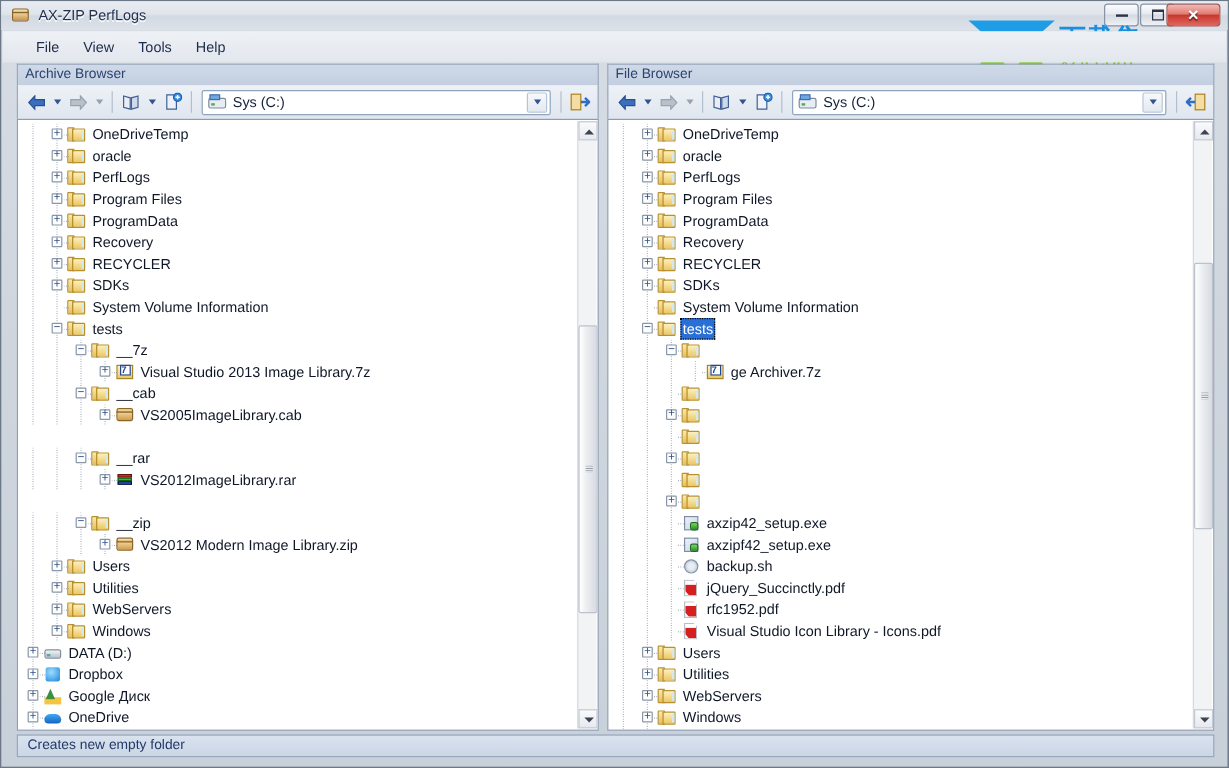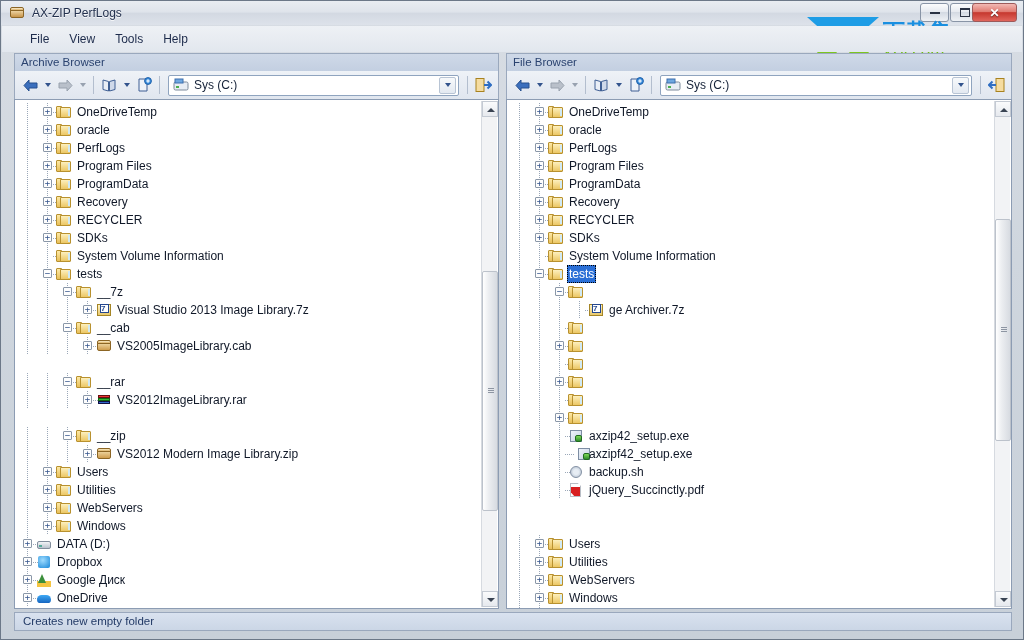--- a/index.html
+++ b/index.html
@@ -1002,21 +1002,21 @@
           <span class="guide" style="left:52px"></span>
           <span class="guide-h" style="left:58px;top:9px;width:9px"></span>
           <span style="position:absolute;left:61px;top:1px;width:16px;height:16px">
             <span class="ico exe">
               <span class="box"></span>
               <span class="dot"></span>
             </span>
           </span>
           <span class="lbl" style="position:absolute;left:80px;top:0">axzip42_setup.exe</span>
         </div>
-        <div class="row" style="position: absolute; left: 0px; top: 345px; right: 18px; text-align: center;">
+        <div class="row" style="position: absolute; left: 0px; top: 345px; right: 18px;">
           <span class="guide" style="left:12px"></span>
           <span class="guide" style="left:32px"></span>
           <span class="guide" style="left:52px"></span>
           <span class="guide-h" style="left:58px;top:9px;width:9px"></span>
           <span style="position:absolute;left:61px;top:1px;width:16px;height:16px">
             <span class="ico exe">
               <span class="box"></span>
               <span class="dot"></span>
             </span>
           </span>
@@ -1040,20 +1040,46 @@
           <span class="guide" style="left:52px"></span>
           <span class="guide-h" style="left:58px;top:9px;width:9px"></span>
           <span style="position:absolute;left:61px;top:1px;width:16px;height:16px">
             <span class="ico pdf">
               <span class="sheet fold"></span>
               <span class="pmark"></span>
             </span>
           </span>
           <span class="lbl" style="position:absolute;left:80px;top:0">jQuery_Succinctly.pdf</span>
         </div>
+        <div class="row" style="position: absolute; left: 0px; top: 399px; right: 18px;">
+          <span class="guide" style="left:12px"></span>
+          <span class="guide" style="left:32px"></span>
+          <span class="guide" style="left:52px"></span>
+          <span class="guide-h" style="left:58px;top:9px;width:9px"></span>
+          <span style="position:absolute;left:61px;top:1px;width:16px;height:16px">
+            <span class="ico pdf">
+              <span class="sheet fold"></span>
+              <span class="pmark"></span>
+            </span>
+          </span>
+          <span class="lbl" style="position:absolute;left:80px;top:0">rfc1952.pdf</span>
+        </div>
+        <div class="row" style="position: absolute; left: 0px; top: 417px; right: 18px;">
+          <span class="guide" style="left:12px"></span>
+          <span class="guide" style="left:32px"></span>
+          <span class="guide" style="left:52px"></span>
+          <span class="guide-h" style="left:58px;top:9px;width:9px"></span>
+          <span style="position:absolute;left:61px;top:1px;width:16px;height:16px">
+            <span class="ico pdf">
+              <span class="sheet fold"></span>
+              <span class="pmark"></span>
+            </span>
+          </span>
+          <span class="lbl" style="position:absolute;left:80px;top:0">Visual Studio Icon Library - Icons.pdf</span>
+        </div>
         <div class="row" style="position: absolute; left: 0px; top: 435px; right: 18px;">
           <span class="guide" style="left:12px"></span>
           <span class="guide" style="left:32px"></span>
           <span class="guide-h" style="left:38px;top:9px;width:9px"></span>
           <span class="expander" style="left:28px;top:4px">+</span>
           <span style="position:absolute;left:41px;top:1px;width:16px;height:16px">
             <span class="ico folder">
               <span class="tab"></span>
               <span class="body"></span>
               <span class="spine"></span>

